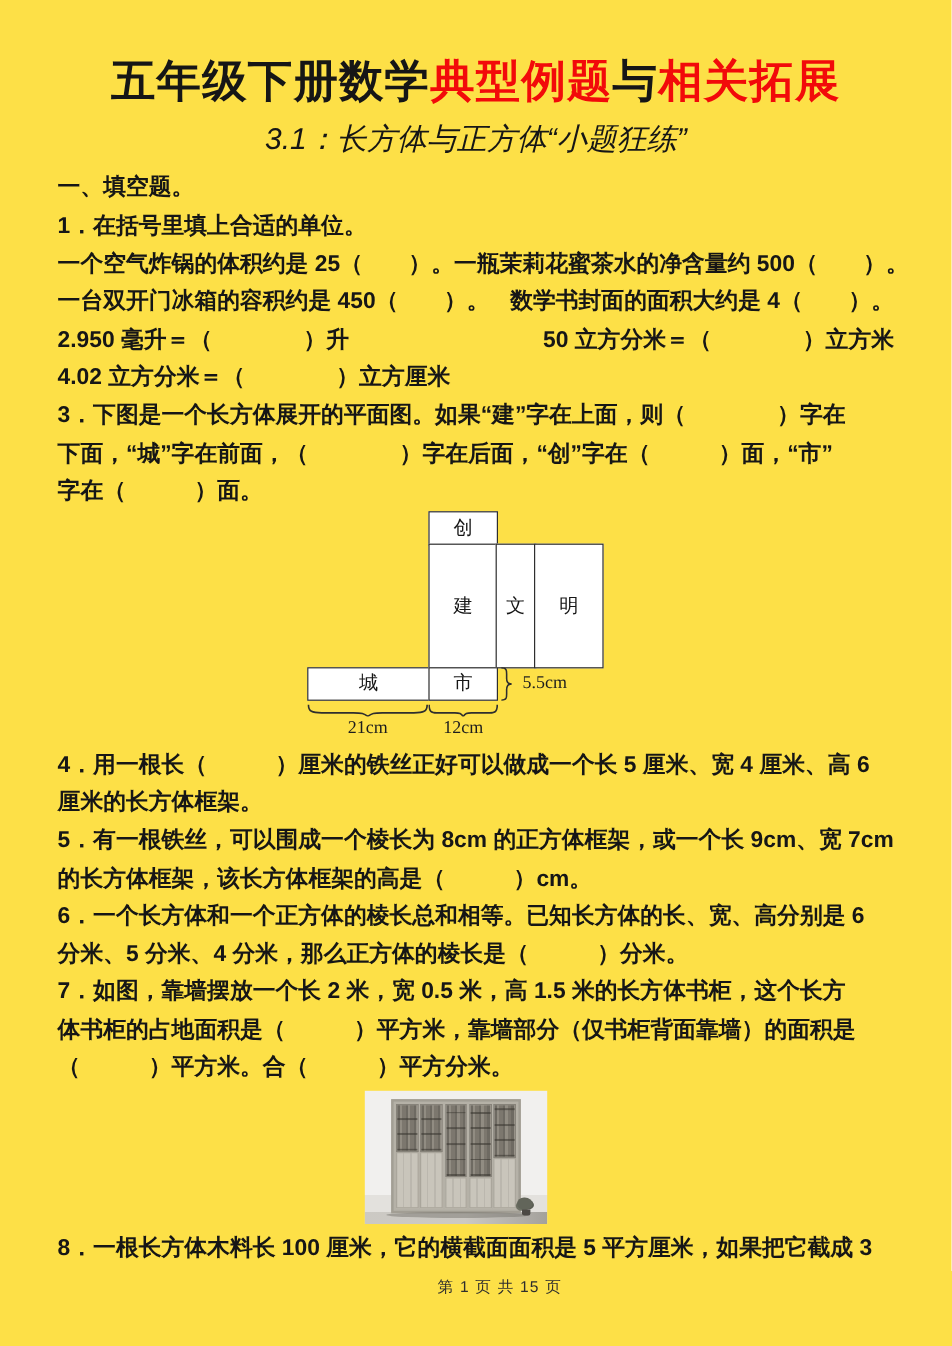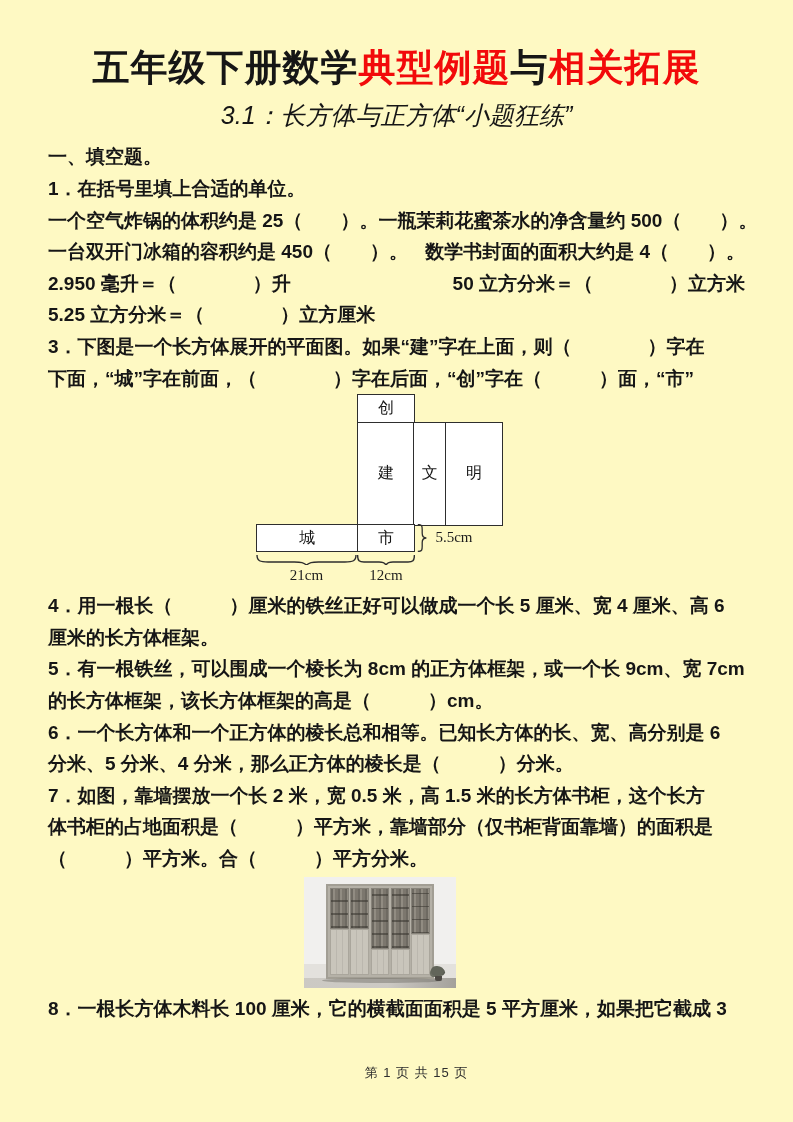--- a/index.html
+++ b/index.html
@@ -2,21 +2,21 @@
 <html><head>
 <meta charset="utf-8">
 <style>
   * { margin:0; padding:0; box-sizing:border-box; }
   html,body { background:#ffffff; }
   body {
     width:793px; height:1122px;
     font-family:"Liberation Sans","DejaVu Sans",sans-serif;
     color:#161616;
   }
-  .page { position:relative; width:793px; height:1122px; overflow:hidden; background:#fef9c3; }
+  .page { position:relative; width:793px; height:1122px; overflow:hidden; background:#fde047; }
 
   
   .title {
     margin-top:46px;
     text-align:center;
     font-size:37px; font-weight:700;
     letter-spacing:1px;
     line-height:1.2;
     white-space:nowrap;
   }
@@ -133,24 +133,25 @@
     </div>
     <div class="line split">
       <span>一台双开门冰箱的容积约是 450（　　）。</span>
       <span>数学书封面的面积大约是 4（　　）。</span>
     </div>
 
     <div class="line split">
       <span>2.950 毫升＝（　　　　）升</span>
       <span>50 立方分米＝（　　　　）立方米</span>
     </div>
-    <div class="line">5.25 立方分米＝（　　　　）立方厘米</div>
+    <div class="line">4.02 立方分米＝（　　　　）立方厘米</div>
 
     <div class="line">3．下图是一个长方体展开的平面图。如果“建”字在上面，则（　　　　）字在</div>
     <div class="line">下面，“城”字在前面，（　　　　）字在后面，“创”字在（　　　）面，“市”</div>
+    <div class="line">字在（　　　）面。</div>
 
     <div class="net">
       <div class="face f-chuang">创</div>
       <div class="face f-jian">建</div>
       <div class="face f-wen">文</div>
       <div class="face f-ming">明</div>
       <div class="face f-cheng">城</div>
       <div class="face f-shi">市</div>
 
       <svg class="brace-h b21" viewBox="0 0 100 10" preserveAspectRatio="none">

